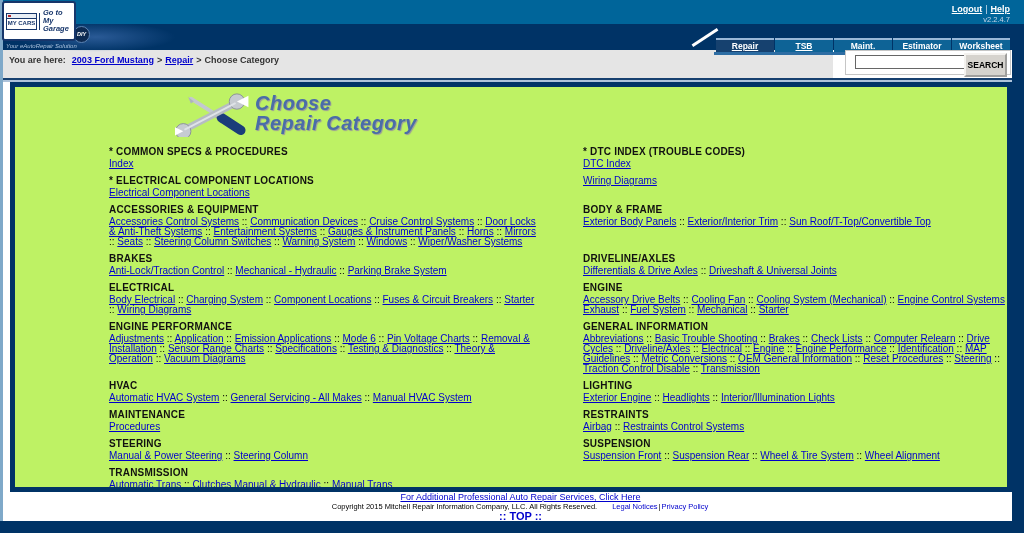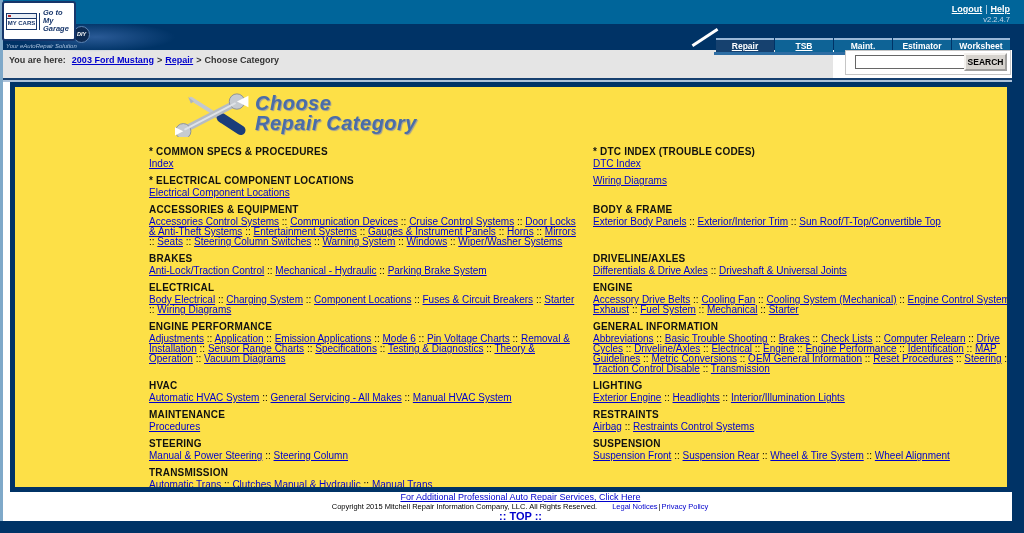--- a/index.html
+++ b/index.html
@@ -37,33 +37,33 @@
   .subbar{position:absolute;right:14px;top:52px;width:296px;height:3px;background:#2d6da3;z-index:6;}
   
   .crumbrow{position:absolute;left:3px;top:50px;width:830px;height:28px;background:#e5e5e5;z-index:4;font-size:9px;padding:5px 0 0 6px;box-sizing:border-box;color:#333;}
   .crumbrow .pfx{font-weight:bold;color:#333;margin-right:6px;}
   .crumbrow a{color:#0000cc;font-weight:bold;text-decoration:underline;}
   .crumbrow .sep{font-weight:bold;color:#333;padding:0 3px;}
   .crumbrow .current{font-weight:bold;color:#333;}
   
   .search-panel{position:absolute;left:845px;top:50px;width:166px;height:25px;background:#fff;border:1px solid #c6c6c6;z-index:6;box-sizing:border-box;}
   .search-input{position:absolute;left:9px;top:4px;width:112px;height:14px;border:1px solid #666;font-size:10px;padding:0 2px;box-sizing:border-box;font-family:"Liberation Sans",sans-serif;}
-  .search-btn{position:absolute;right:3px;top:2px;height:18px;width:43px;background:#d6d3ce;border:2px outset #f4f2ef;font-size:8.5px;font-weight:bold;color:#000;font-family:"Liberation Sans",sans-serif;padding:0;}
+  .search-btn{position:absolute;right:3px;top:2px;height:24px;width:43px;background:#d6d3ce;border:2px outset #f4f2ef;font-size:8.5px;font-weight:bold;color:#000;font-family:"Liberation Sans",sans-serif;padding:0;}
   
   .accent1{position:absolute;left:3px;top:78px;width:1009px;height:2px;background:#17406f;z-index:4;}
   .accent2{position:absolute;left:3px;top:80px;width:1009px;height:2px;background:#aec3da;z-index:4;}
-  .panel{position:absolute;left:10px;top:82px;width:1002px;height:410px;background:#fde047;border:5px solid #003366;box-sizing:border-box;z-index:4;overflow:hidden;}
+  .panel{position:absolute;left:10px;top:82px;width:1002px;height:410px;background:#bef264;border:5px solid #003366;box-sizing:border-box;z-index:4;overflow:hidden;}
   
   .title-block{display:flex;align-items:flex-start;margin:4px 0 10px 160px;height:46px;}
   .tools-icon{width:74px;height:46px;flex:0 0 auto;}
   .title-text{margin-left:6px;padding-top:2px;}
   .title-line{font-size:20px;line-height:20px;font-weight:bold;font-style:italic;color:#4a6da8;text-shadow:1px 1px 1px #9a9a9a;letter-spacing:0.5px;}
   
   .cats{padding:0 0 0 94px;}
-  .cat-row{display:grid;grid-template-columns:432px 432px;column-gap:12px;margin-bottom:7px;margin-left:40px;}
+  .cat-row{display:grid;grid-template-columns:432px 432px;column-gap:42px;margin-bottom:7px;}
   .cat-h{font-size:10px;font-weight:bold;color:#111;letter-spacing:0.2px;line-height:10px;margin-bottom:2px;}
   .cat-links{font-size:10px;line-height:10px;color:#000;}
   .cat-links a{color:#0000cc;text-decoration:underline;}
   .cat-links .sep{color:#000;}
   
   .footer{position:absolute;left:3px;top:492px;width:1009px;height:29px;background:#fff;z-index:4;text-align:center;padding-left:13px;}
   .footer .promo{font-size:9px;line-height:10px;}
   .footer .promo a{color:#0000cc;text-decoration:underline;}
   .footer .copy{font-size:7.5px;line-height:9px;color:#000;}
   .footer .copy a{color:#0000cc;margin:12px 1px;}

